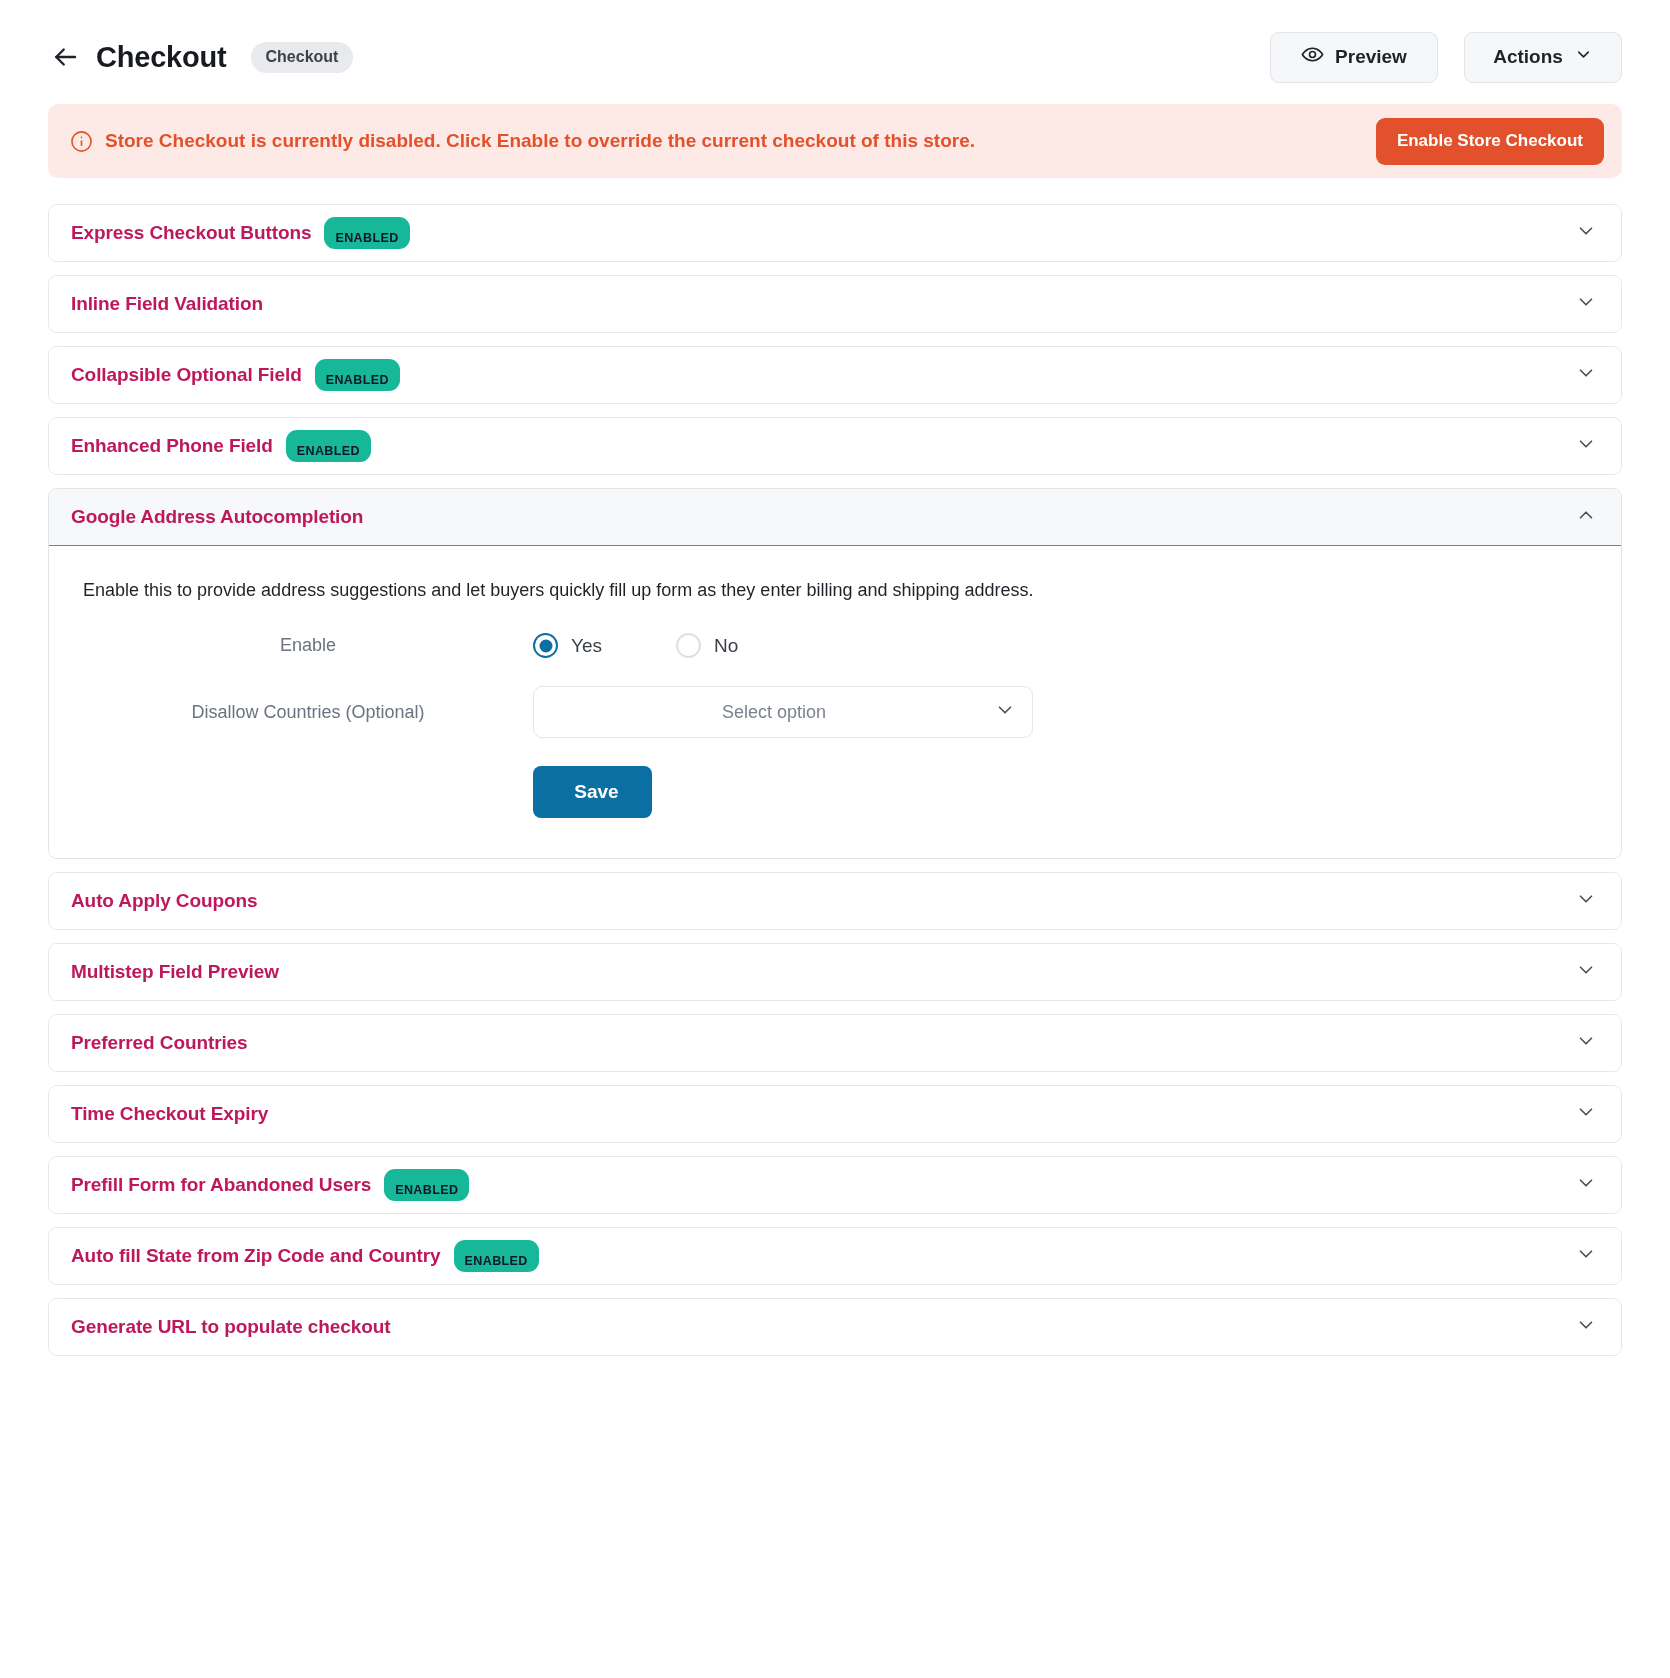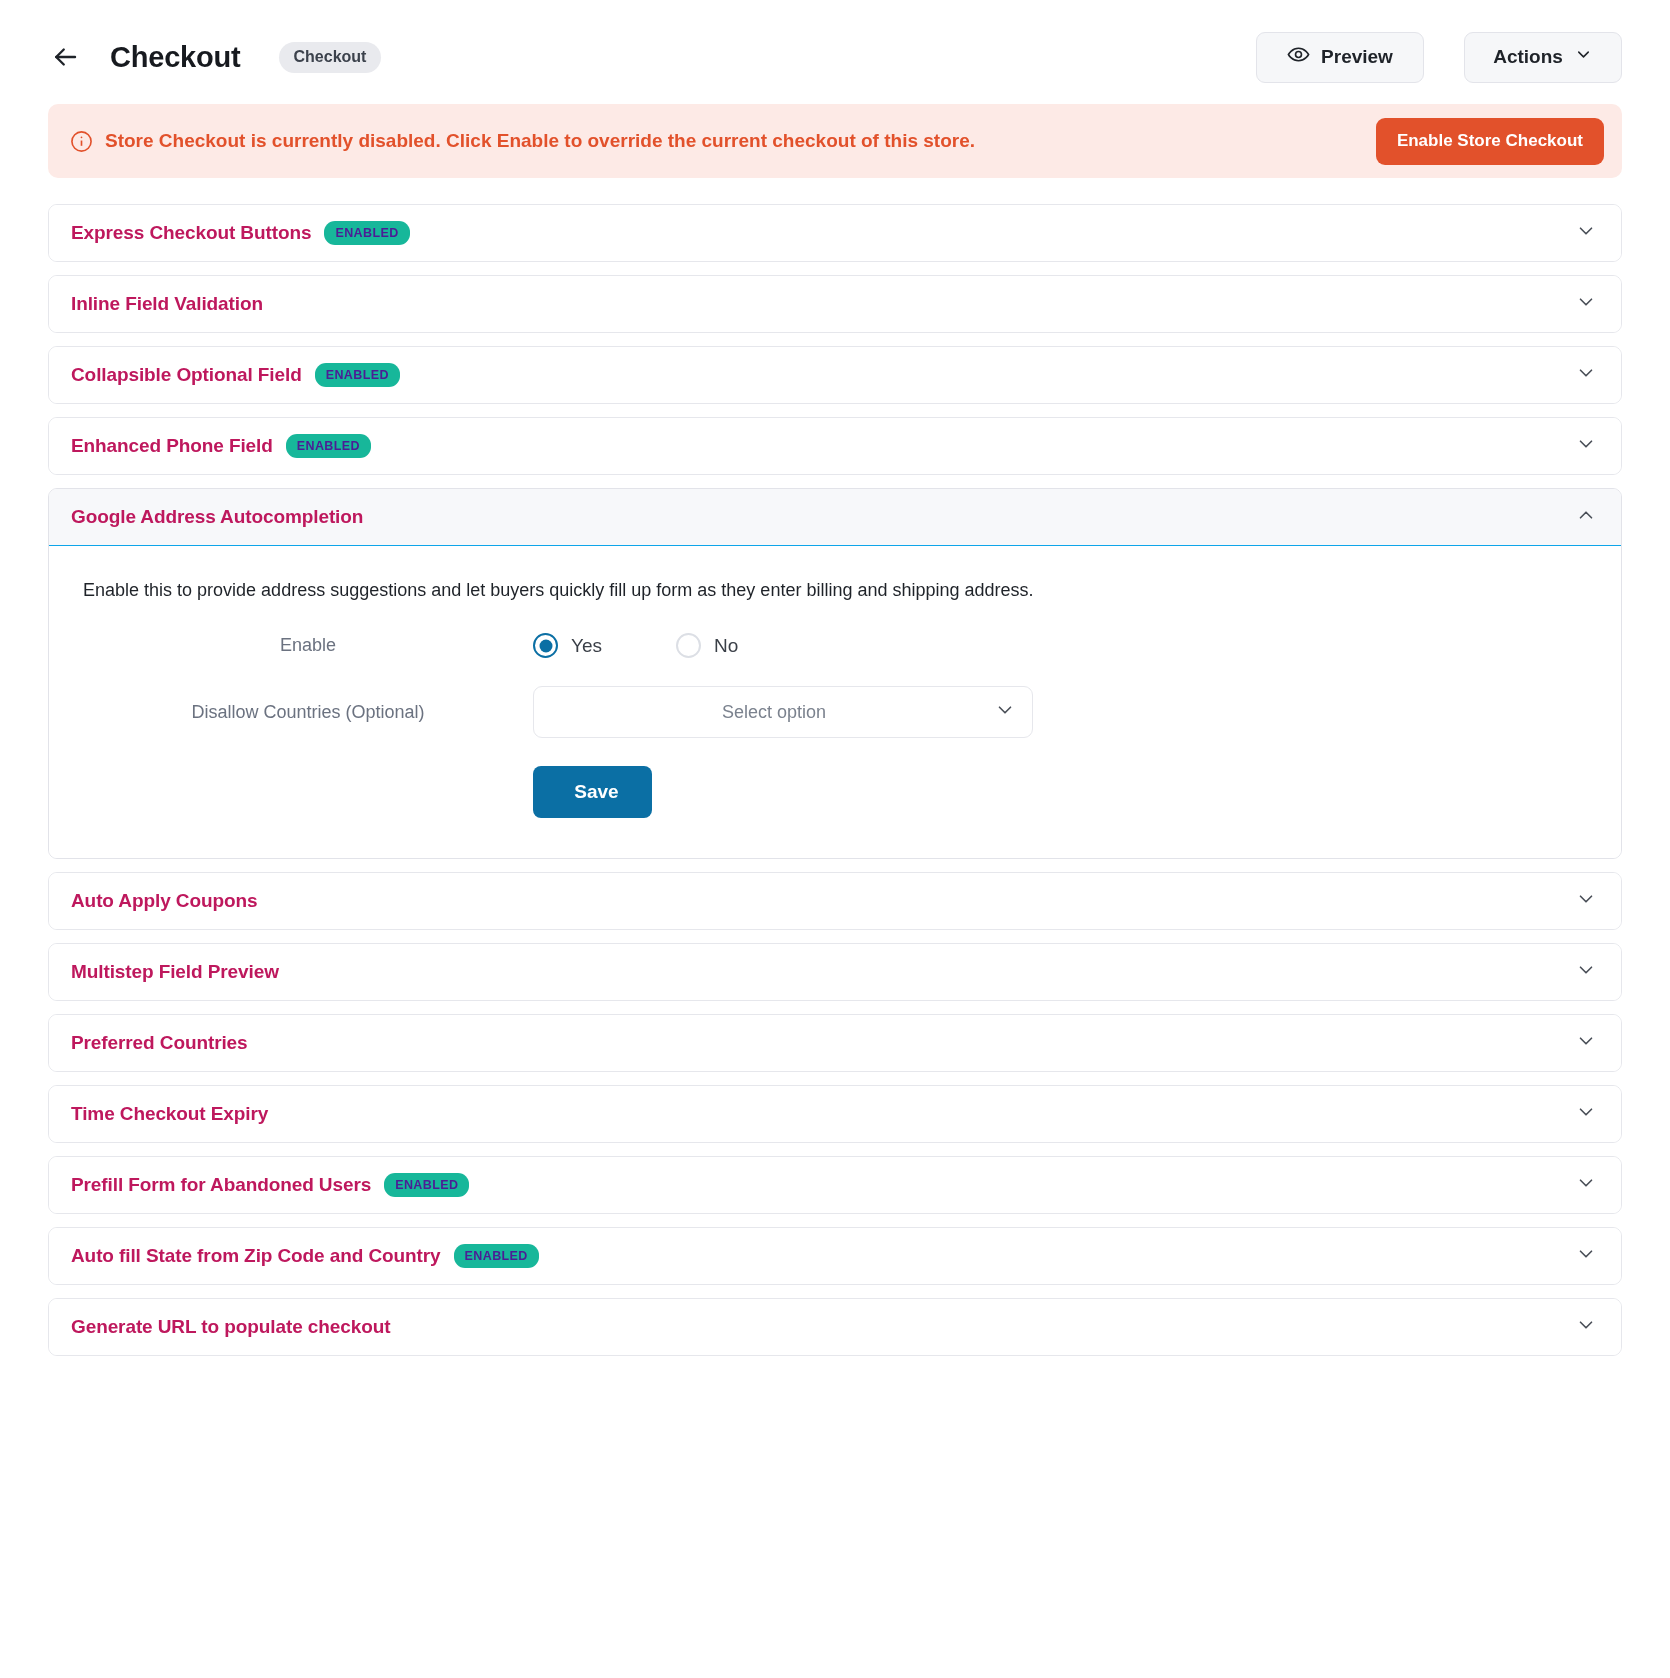--- a/index.html
+++ b/index.html
@@ -16,21 +16,21 @@
     position: relative;
     background: #ffffff;
     padding: 0 48px;
   }
 
   
   .topbar {
     height: 100px;
     display: flex;
     align-items: center;
-    gap: 26px;
+    gap: 12px;
     padding-top: 14px;
   }
   .back-arrow {
     width: 34px; height: 34px;
     display: flex; align-items: center; justify-content: center;
     color: #1f2329;
     cursor: pointer;
   }
   .back-arrow svg { display:block; }
   .page-title {
@@ -165,26 +165,26 @@
     height: 57px;
   }
   .acc-title {
     font-size: 19px;
     font-weight: 600;
     color: #be185d;
     letter-spacing: -0.1px;
   }
   .badge {
     background: #17b79a;
-    color: #4c1d95;
+    color: #0f172a;
     font-size: 12.5px;
     font-weight: 700;
     letter-spacing: 0.4px;
     border-radius: 11px;
-    padding: 6px 11px 5px;
+    padding: 15px 11px 5px;
     margin-left: 13px;
     line-height: 1;
     display: inline-block;
   }
   .acc-spacer { flex: 1; }
   .chev { color: #4a4f58; display: block; }
 
   
   .acc-body { padding: 34px 34px 40px; background: #ffffff; }
   .desc {

